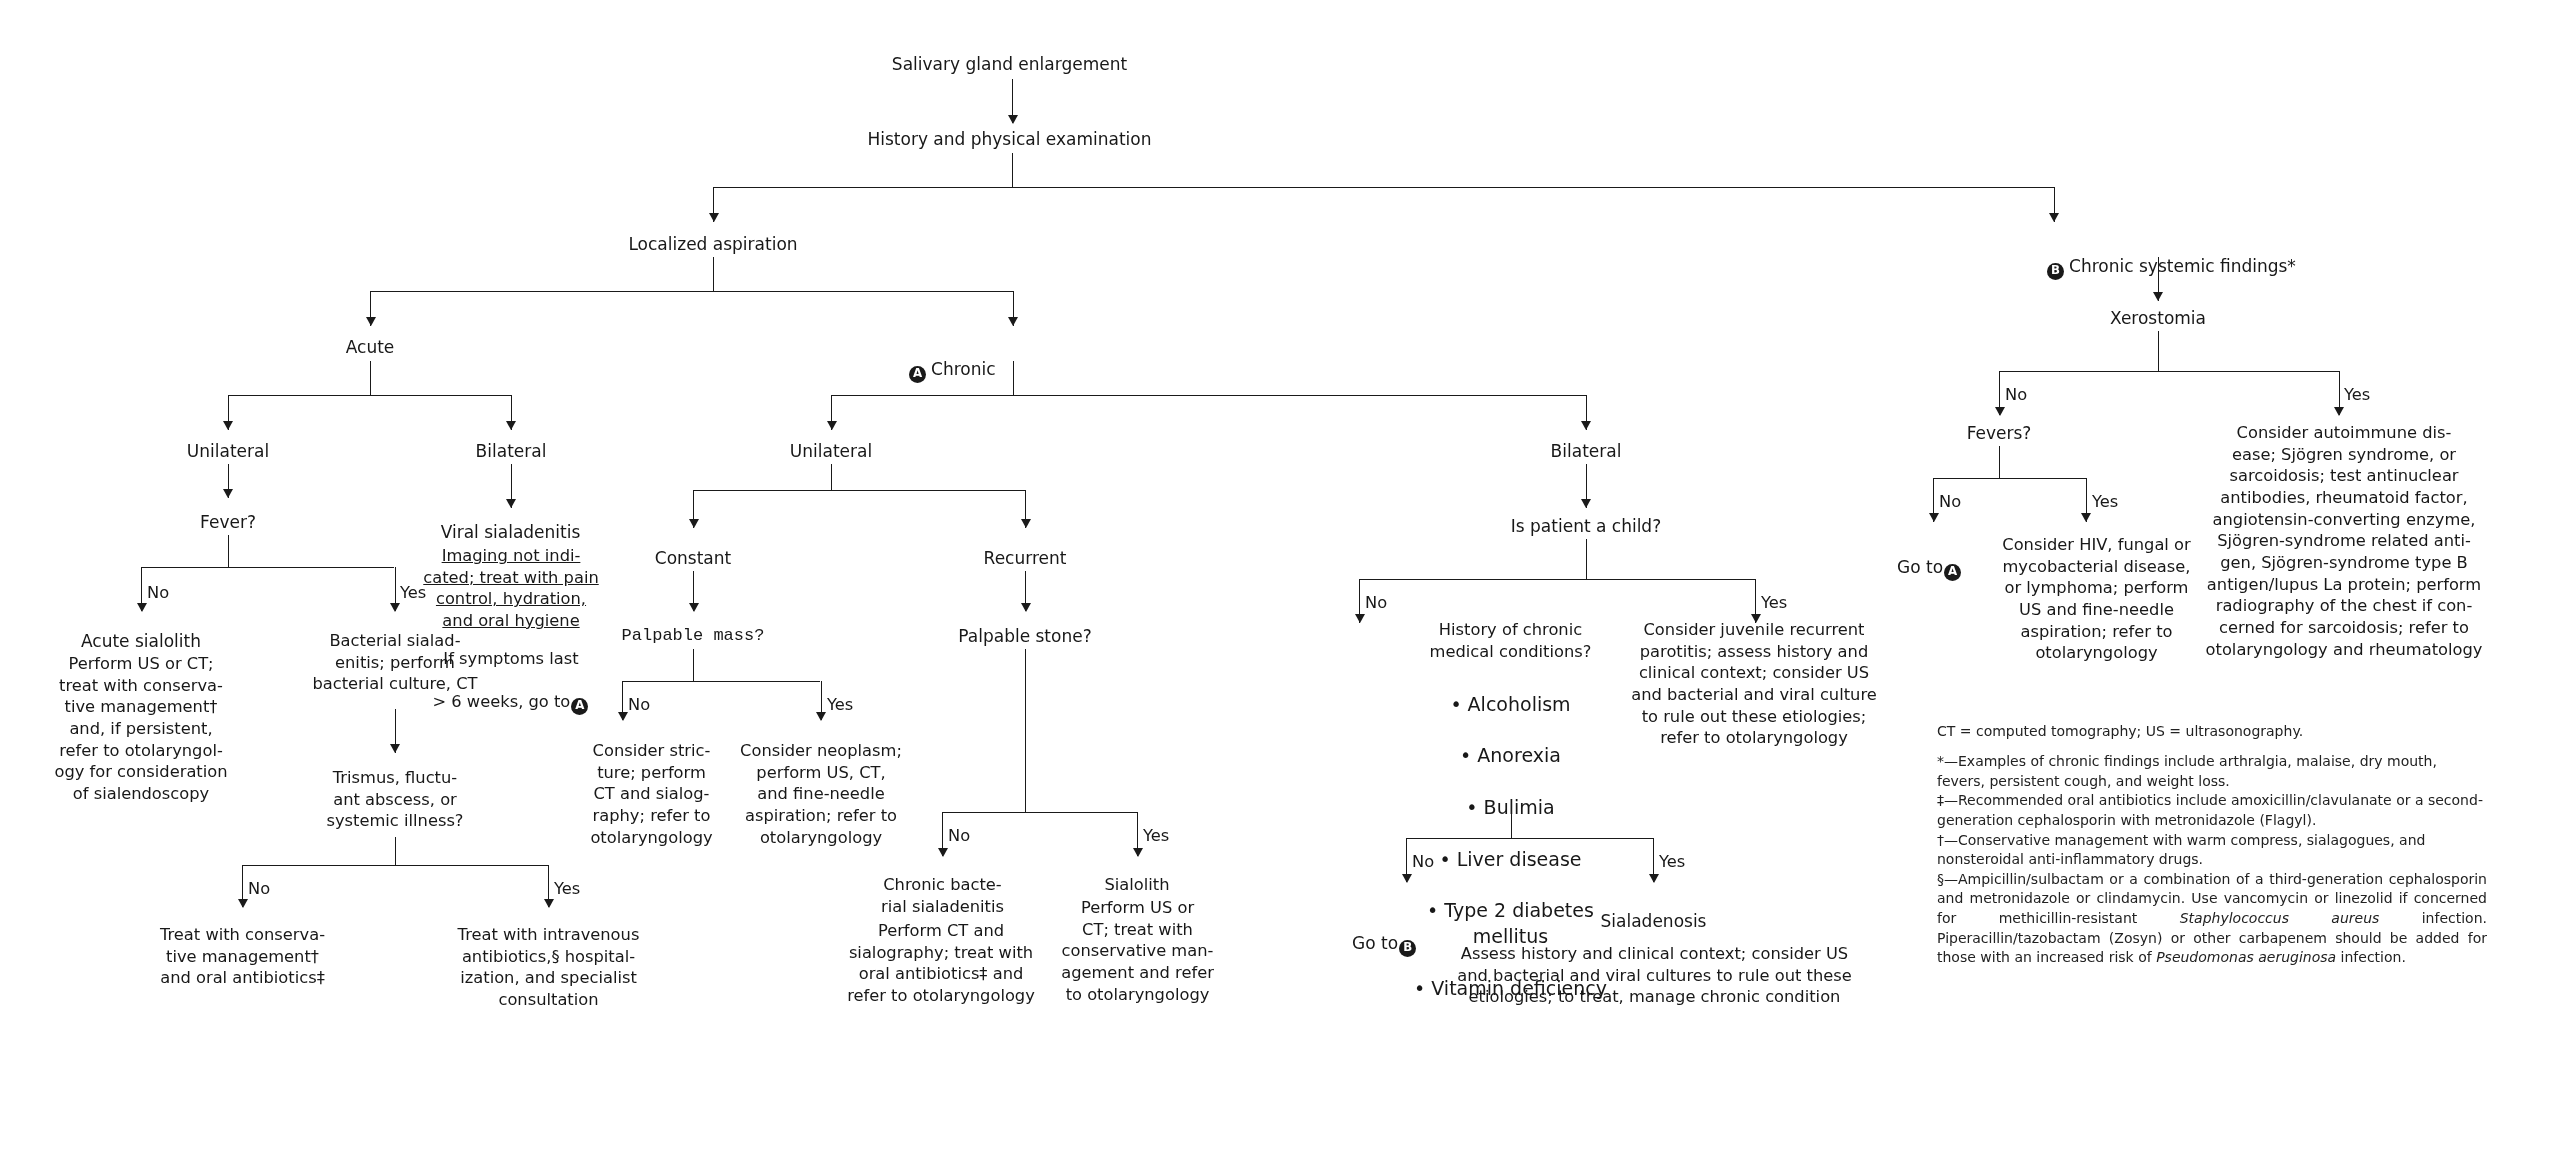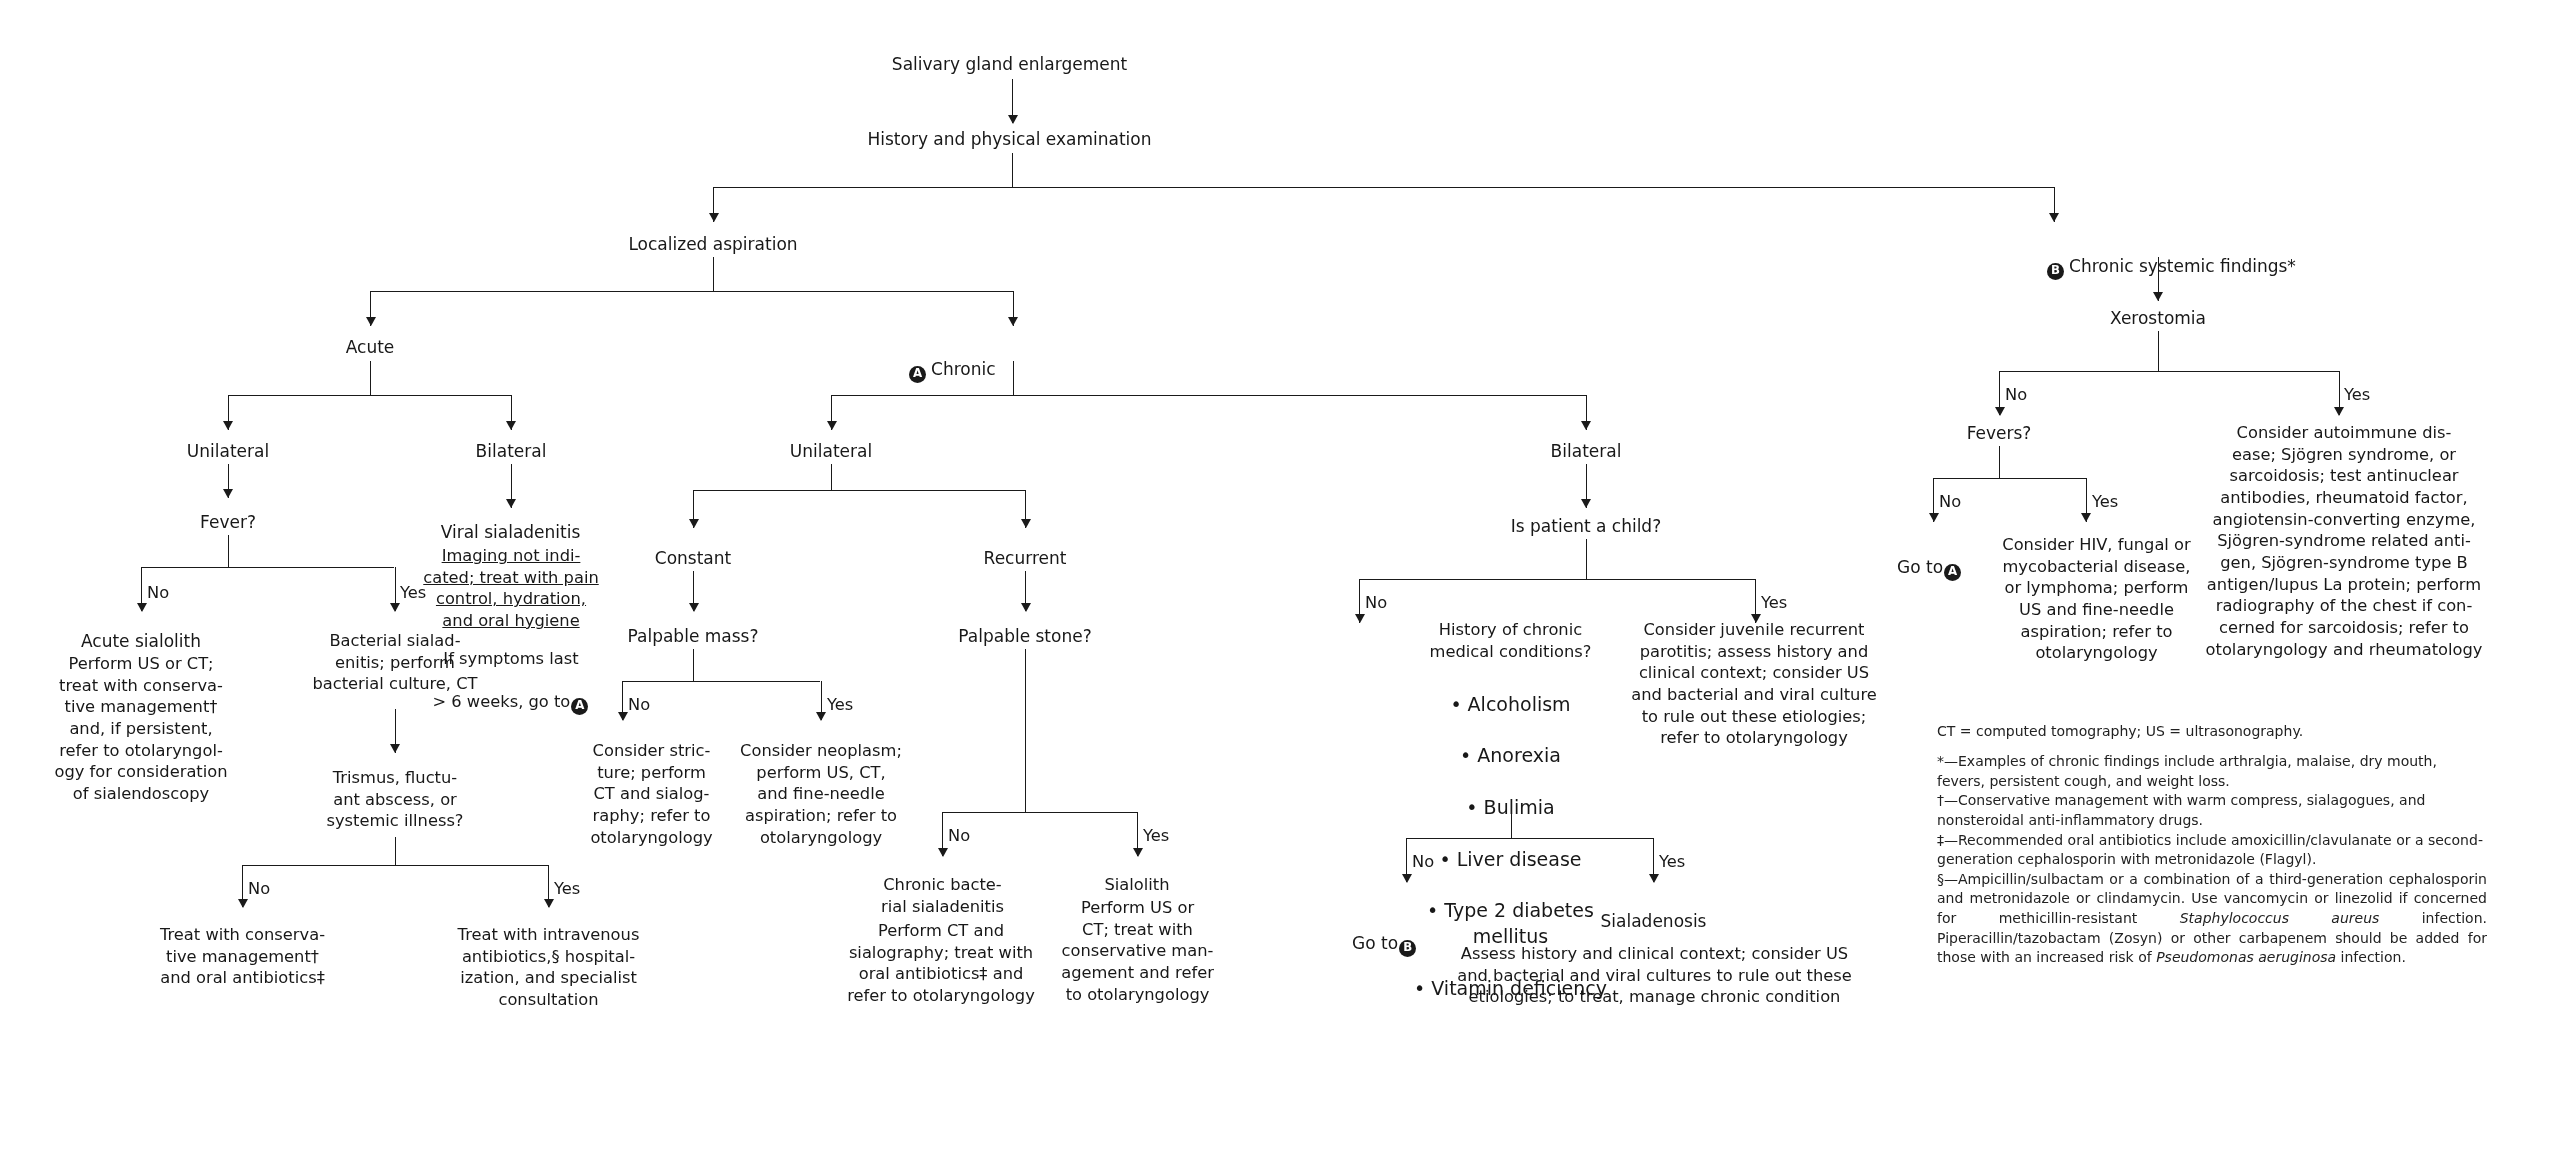--- a/index.html
+++ b/index.html
@@ -203,21 +203,21 @@
   <div class="vline" style="left:831px; top:464px; height:26px;"></div>
   <div class="hline" style="left:693px; top:490px; width:332px;"></div>
   <div class="vline" style="left:693px; top:490px; height:38px;"></div>
   <div class="arrow" style="left:689px; top:519px;"></div>
   <div class="vline" style="left:1025px; top:490px; height:38px;"></div>
   <div class="arrow" style="left:1021px; top:519px;"></div>
 
   <div class="node lbl" style="left:581px; top:547px; width:224px;">Constant</div>
   <div class="vline" style="left:693px; top:571px; height:40px;"></div>
   <div class="arrow" style="left:689px; top:603px;"></div>
-  <div class="node lbl" style="left:581px; top:625px; width:224px;">Palpable mass?</div>
+  <div class="node lbl" style="left:581px; top:625px; width:224px;font-family:Liberation Mono, monospace;">Palpable mass?</div>
 
   <div class="vline" style="left:693px; top:649px; height:33px;"></div>
   <div class="hline" style="left:622px; top:681px; width:198px;"></div>
   <div class="vline" style="left:622px; top:681px; height:39px;"></div>
   <div class="arrow" style="left:618px; top:712px;"></div>
   <div class="node lbl-s" style="left:628px; top:694px; width:67px; text-align:left;">No</div>
   <div class="vline" style="left:821px; top:681px; height:39px;"></div>
   <div class="arrow" style="left:816px; top:712px;"></div>
   <div class="node lbl-s" style="left:827px; top:694px; width:67px; text-align:left;">Yes</div>
 
@@ -357,19 +357,19 @@
 gen, Sjögren-syndrome type B
 antigen/lupus La protein;  perform
 radiography of the chest if con-
 cerned for sarcoidosis; refer to
 otolaryngology and rheumatology</div>
 
   <div id="legend">
     <p>CT = computed tomography; US = ultrasonography.</p>
     <div class="gap"></div>
     <p>*—Examples of chronic findings include arthralgia, malaise, dry mouth, fevers, persistent cough, and weight loss.</p>
+    <p>‡—Recommended oral antibiotics include amoxicillin/clavulanate or a second-generation cephalosporin with metronidazole (Flagyl).</p>
     <p>†—Conservative management with warm compress, sialagogues, and nonsteroidal anti-inflammatory drugs.</p>
-    <p>‡—Recommended oral antibiotics include amoxicillin/clavulanate or a second-generation cephalosporin with metronidazole (Flagyl).</p>
     <p class="just"><span>§—Ampicillin/sulbactam or a combination of a third-generation cephalosporin and metronidazole or clindamycin. Use vancomycin or linezolid if concerned for methicillin-resistant </span><span class="ital">Staphylococcus aureus</span><span> infection. Piperacillin/tazobactam (Zosyn) or other carbapenem should be added for those with an increased risk of </span><span class="ital">Pseudomonas aeruginosa</span><span> infection.</span></p>
   </div>
 
 </div>
 
 
 </body></html>

